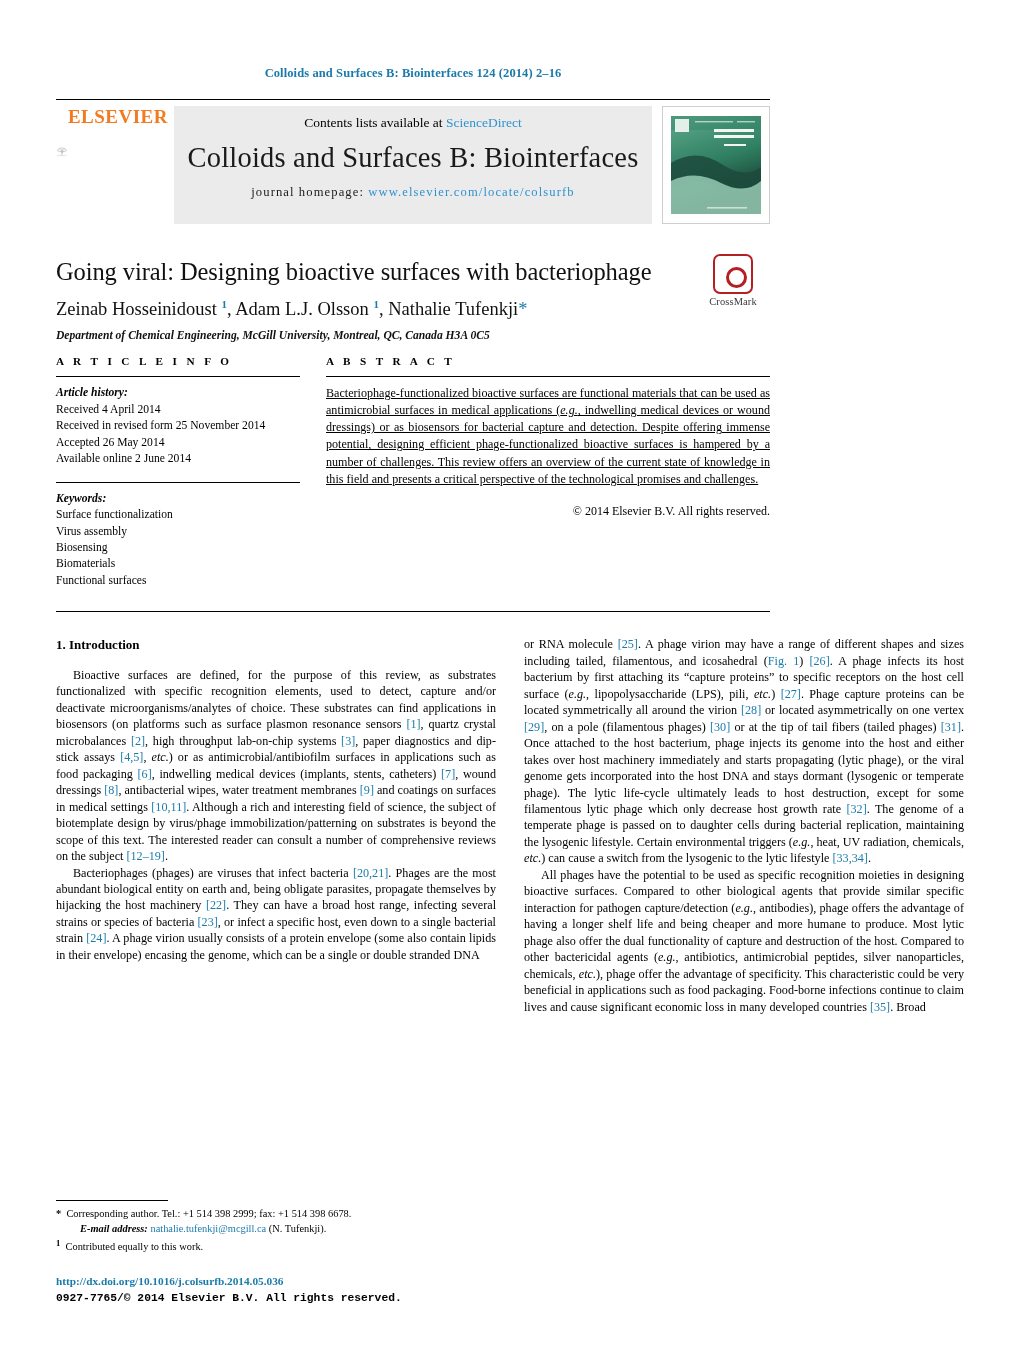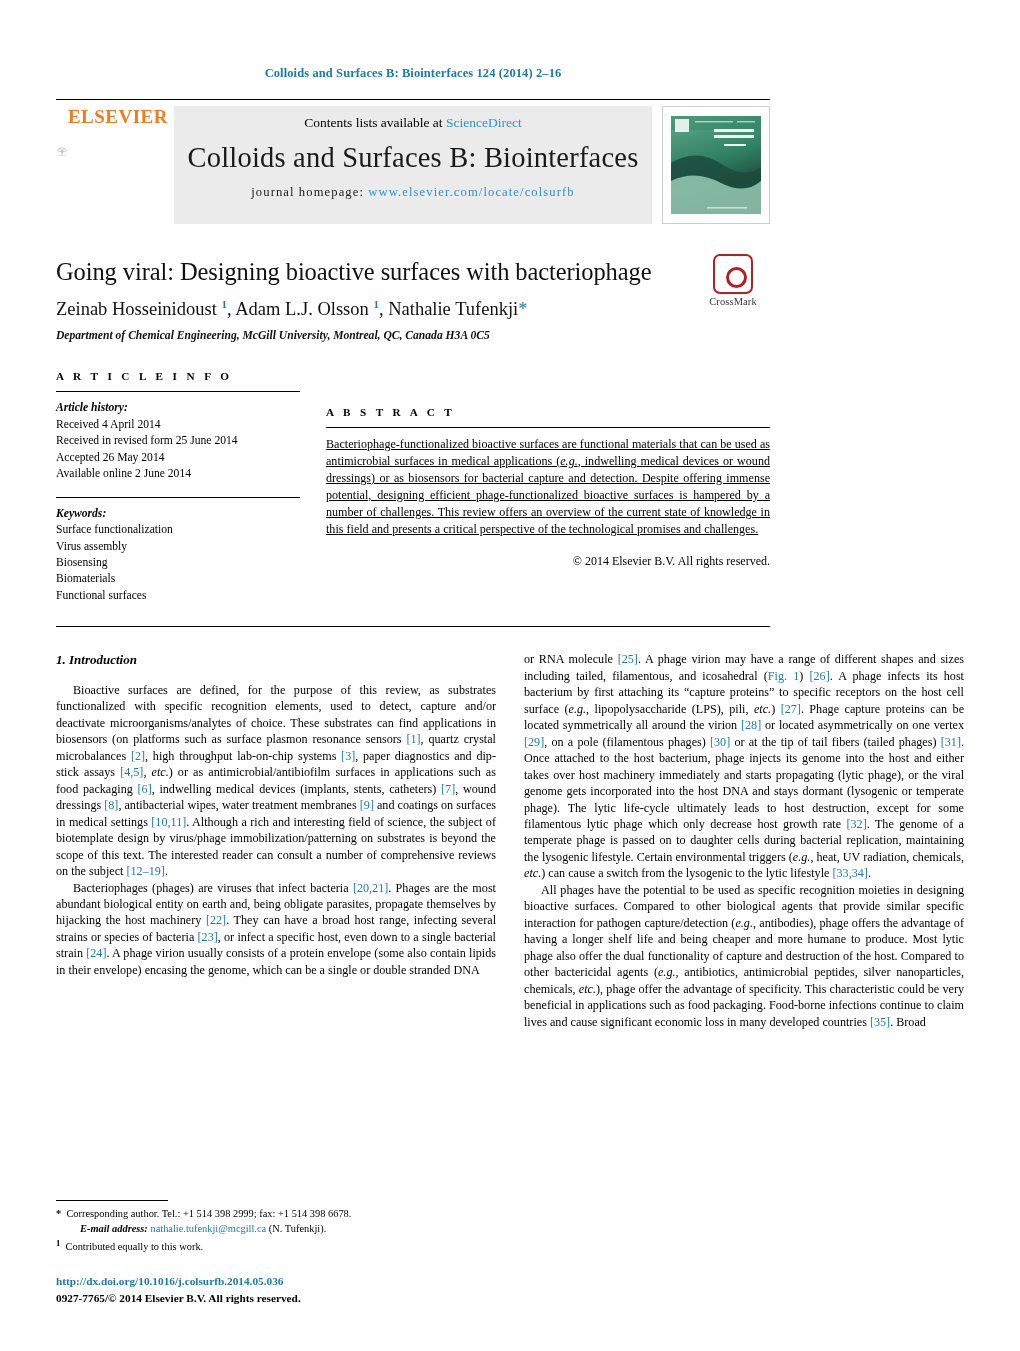--- a/index.html
+++ b/index.html
@@ -85,21 +85,21 @@
     background: #fff; position: relative;
   }
   .cm-badge::before {
     content: ""; position: absolute; left: 50%; top: 50%;
     width: 15px; height: 15px; margin: -7.5px 0 0 -7.5px;
     border-radius: 50%; border: 3px solid #b41f24;
   }
   .cm-label { font-size: 10.5px; color: #3b3b3b; letter-spacing: .1px; }
 
   
-  .info-abs { margin-top: 28px; display: flex; gap: 0; align-items: center; }
+  .info-abs { margin-top: 13px; display: flex; gap: 0; }
   .col-info { width: 270px; flex: 0 0 270px; padding-right: 26px; }
   .col-abs  { flex: 1 1 auto; }
   .sec-head {
     font-size: 11.2px; font-weight: bold; letter-spacing: 3.4px;
     margin-bottom: 9px;
   }
   .hr-thin { border-top: 1px solid #000; margin: 0 0 8px 0; }
   .hr-thin.second { margin-top: 14px; }
   .info-t { font-size: 11.6px; line-height: 1.42; }
   .info-t .it { font-style: italic; font-weight: bold; }
@@ -111,21 +111,21 @@
 
   .rule-bold { border-top: 1.6px solid #000; margin-top: 22px; }
 
   
   .body-cols {
     margin-top: 24px;
     display: flex; gap: 28px;
     font-size: 12.15px; line-height: 1.355;
   }
   .bcol { width: 440px; flex: 0 0 440px; }
-  .sec-title { font-size: 13px; font-weight: bold; margin: 0 0 13px 0; font-style: italic; }
+  .sec-title { font-size: 13px; font-weight: bold; margin: 0 0 13px 0; }
   .para { text-align: justify; text-indent: 17px; margin: 0; }
   .para + .para { margin-top: 0; }
   .para i { font-style: italic; }
   .ref { color: #1a7bab; }
 
   
   .footnotes {
     position: absolute; left: 56px; bottom: 96px; width: 440px;
     font-size: 10.4px; line-height: 1.5;
   }
@@ -133,21 +133,21 @@
   .fn-line { padding-left: 12px; text-indent: -12px; }
   .fn-line .mk { font-weight: bold; }
   .fn-line .em { font-style: italic; font-weight: bold; }
   .fn-line a, .link { color: #1a7bab; text-decoration: none; }
 
   .footer-id {
     position: absolute; left: 56px; bottom: 44px; width: 520px;
     font-size: 11.3px; line-height: 1.5;
   }
   .footer-id .doi { color: #1a7bab; font-weight: bold; }
-  .footer-id .issn { font-weight: bold; }
+  .footer-id .issn { font-weight: bold; font-family: Liberation Mono, monospace; }
 </style>
 </head>
 <body>
 
 <div class="page">
 
   <div class="runhead">Colloids and Surfaces B: Biointerfaces 124 (2014) 2–16</div>
 
   <div class="banner-wrap">
     <div class="banner-rule"></div>
@@ -236,21 +236,21 @@
   </div>
 
   <div class="info-abs">
 
     <div class="col-info">
       <div class="sec-head">A R T I C L E  I N F O</div>
       <div class="hr-thin"></div>
       <div class="info-t">
         <div class="it">Article history:</div>
         <div>Received 4 April 2014</div>
-        <div>Received in revised form 25 June 2014</div>
+        <div>Received in revised form 25 November 2014</div>
         <div>Accepted 26 May 2014</div>
         <div>Available online 2 June 2014</div>
       </div>
       <div class="hr-thin second"></div>
       <div class="info-t">
         <div class="it">Keywords:</div>
         <div>Surface functionalization</div>
         <div>Virus assembly</div>
         <div>Biosensing</div>
         <div>Biomaterials</div>

